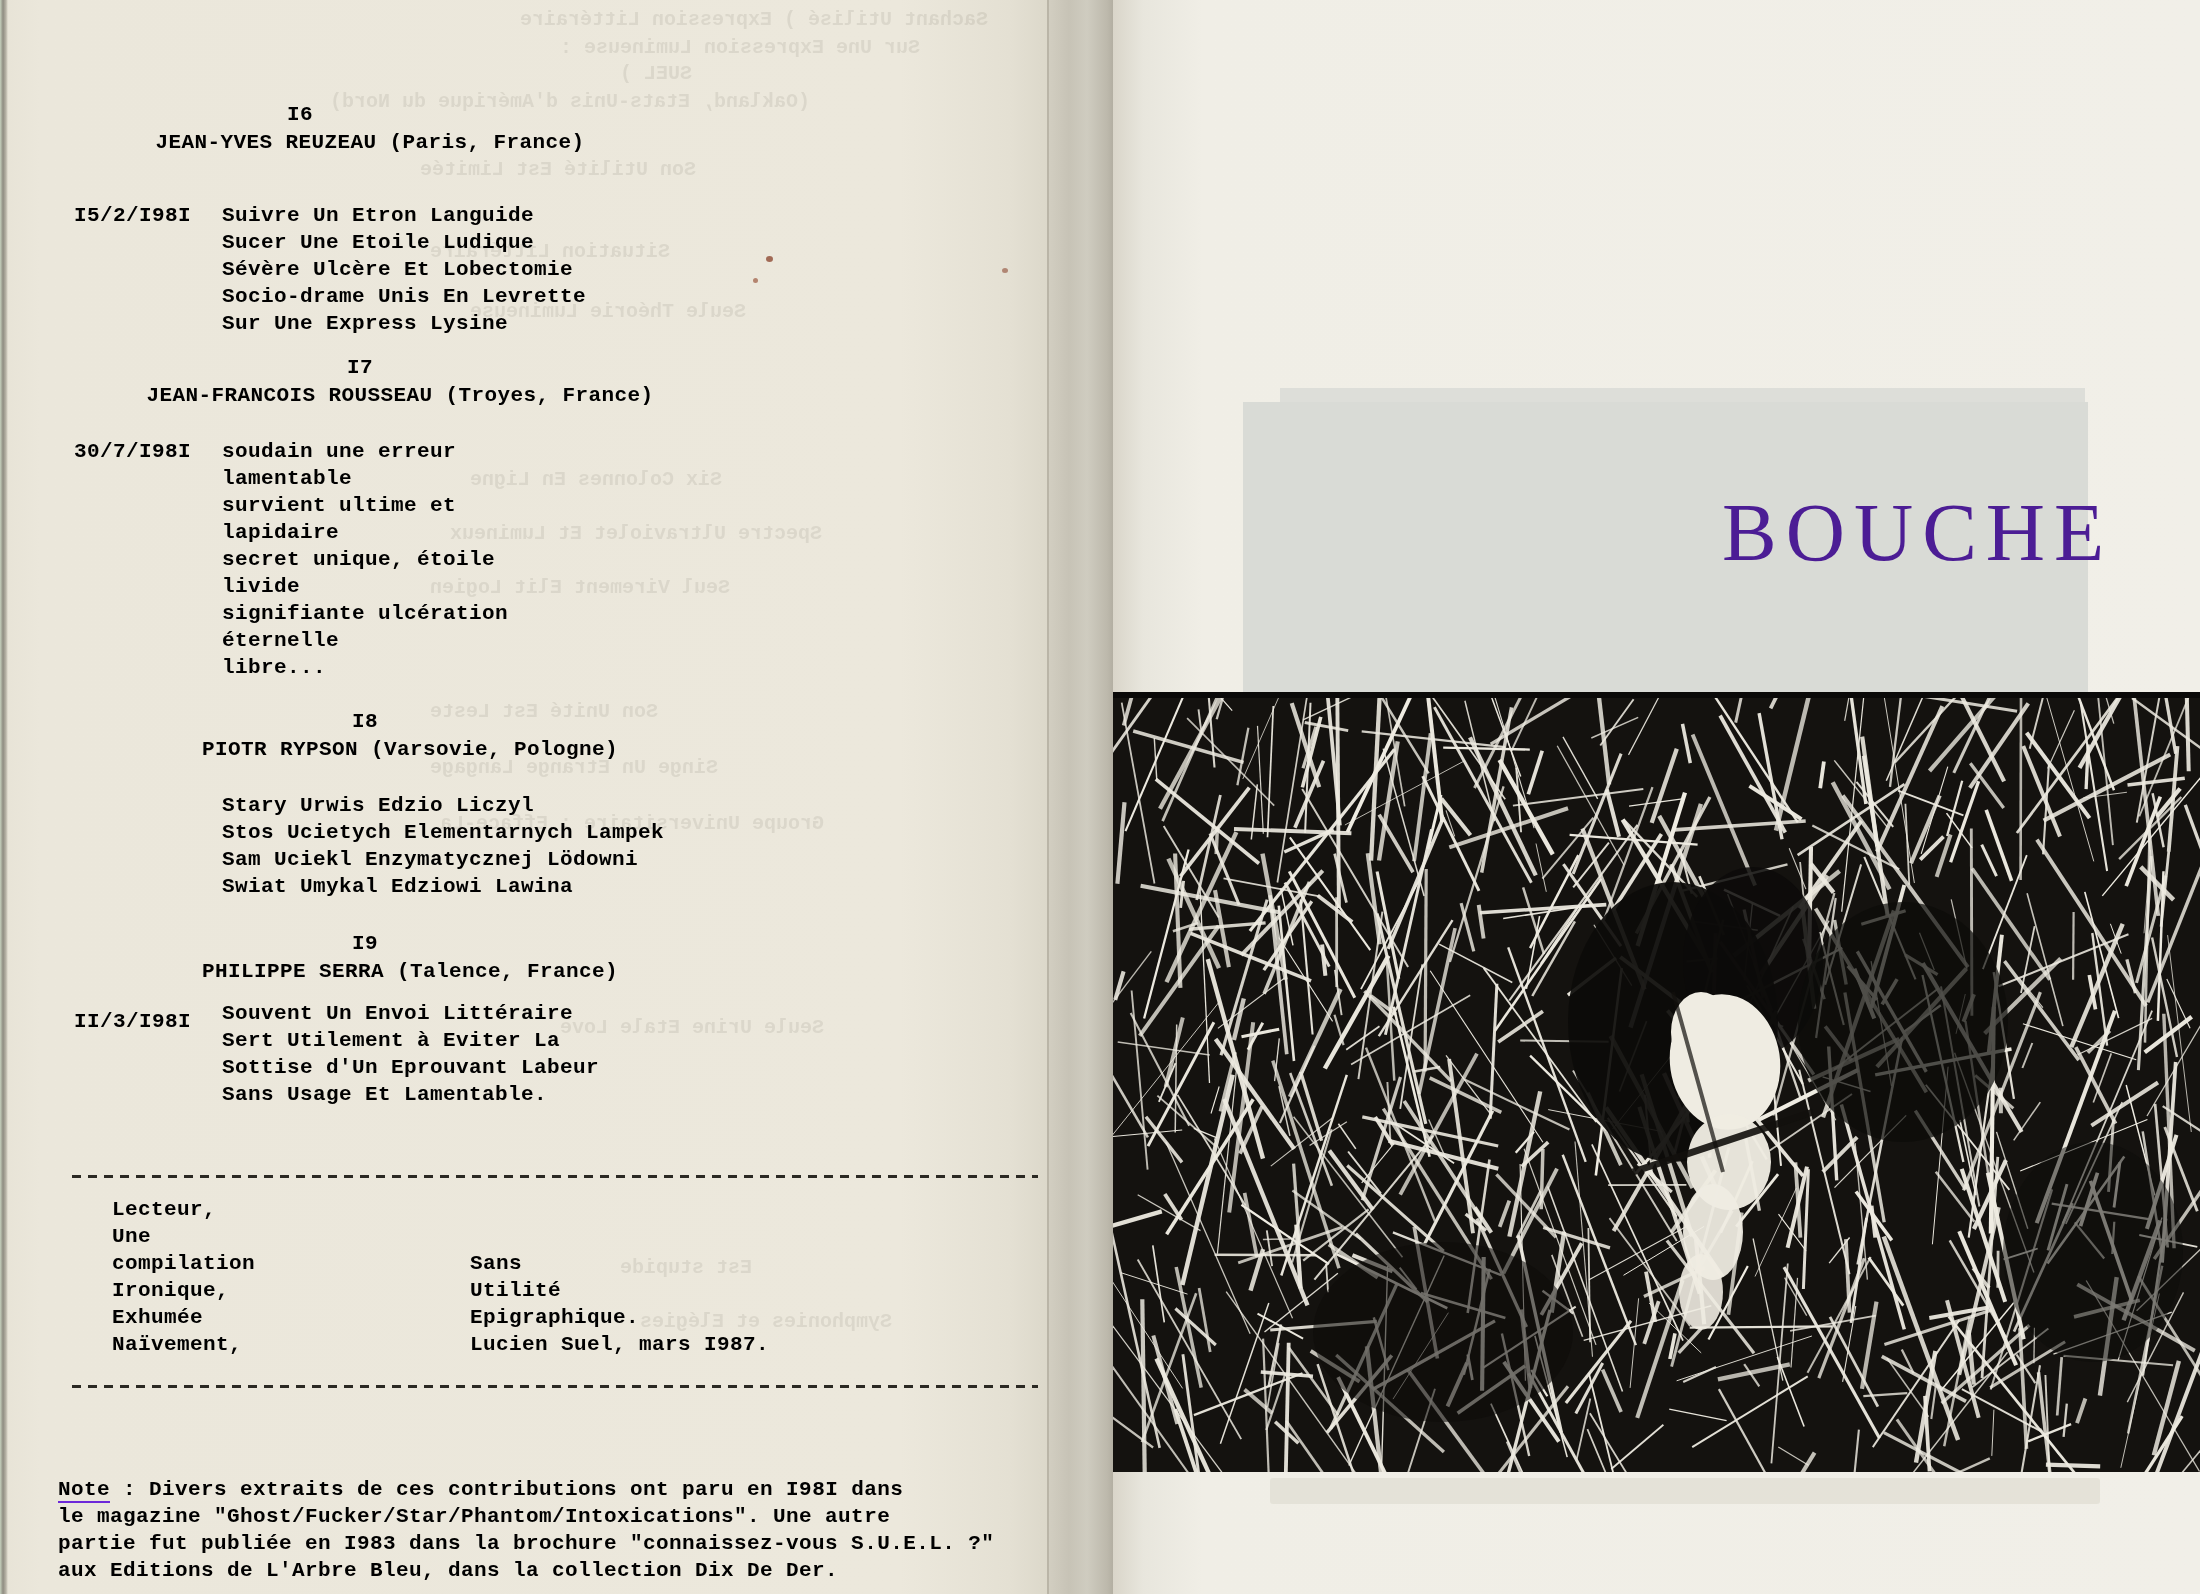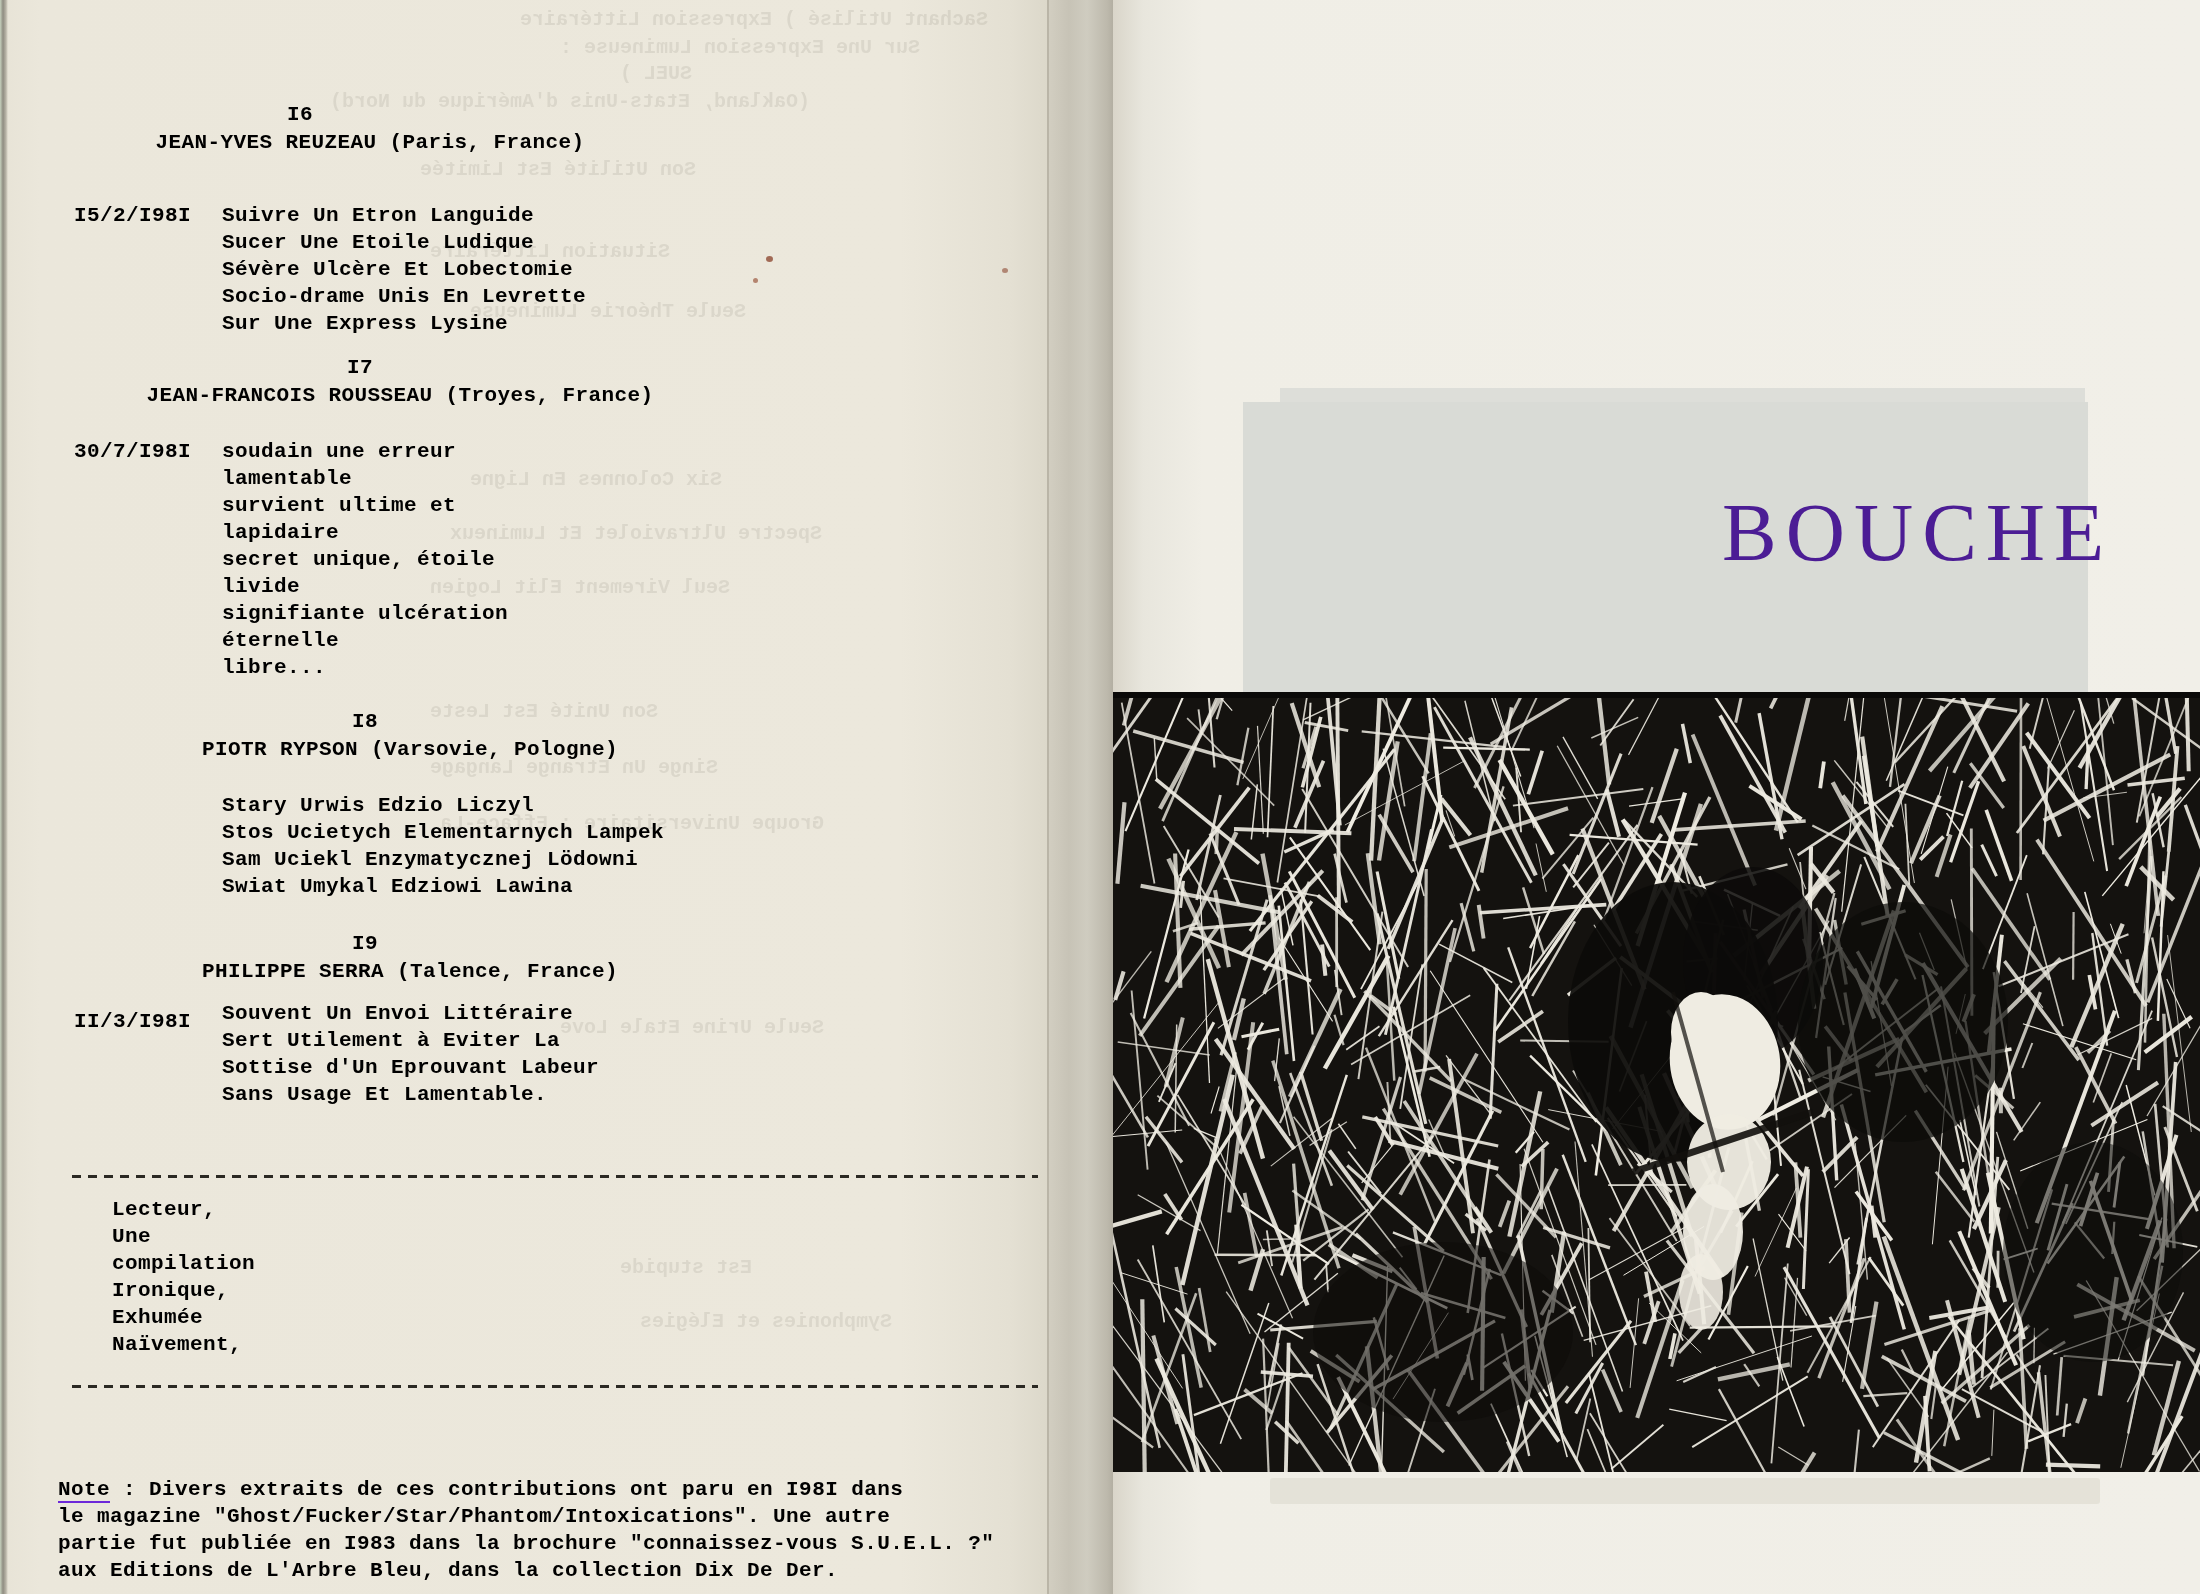--- a/index.html
+++ b/index.html
@@ -105,20 +105,24 @@
 Sottise d'Un Eprouvant Labeur
 Sans Usage Et Lamentable.</div>
 
   <div class="dashline" style="left:72px;top:1175px;width:966px;"></div>
   <div class="tw poem" style="left:112px;top:1196px;">Lecteur,
 Une
 compilation
 Ironique,
 Exhumée
 Naïvement,</div>
+  <div class="tw poem" style="left:470px;top:1250px;">Sans
+Utilité
+Epigraphique.
+Lucien Suel, mars I987.</div>
   <div class="dashline" style="left:72px;top:1385px;width:966px;"></div>
 
   <div class="tw" style="left:58px;top:1476px;"><span class="note-label">Note</span><span> : Divers extraits de ces contributions ont paru en I98I dans</span></div>
   <div class="tw" style="left:58px;top:1503px;">le magazine "Ghost/Fucker/Star/Phantom/Intoxications". Une autre</div>
   <div class="tw" style="left:58px;top:1530px;">partie fut publiée en I983 dans la brochure "connaissez-vous S.U.E.L. ?"</div>
   <div class="tw" style="left:58px;top:1557px;">aux Editions de L'Arbre Bleu, dans la collection Dix De Der.</div>
 
   <div class="speck" style="left:766px;top:256px;width:7px;height:6px;background:#8e4a33;opacity:.8;"></div>
   <div class="speck" style="left:753px;top:278px;width:5px;height:5px;background:#9c5a40;opacity:.7;"></div>
   <div class="speck" style="left:1002px;top:268px;width:6px;height:5px;background:#8e4a33;opacity:.6;"></div>

